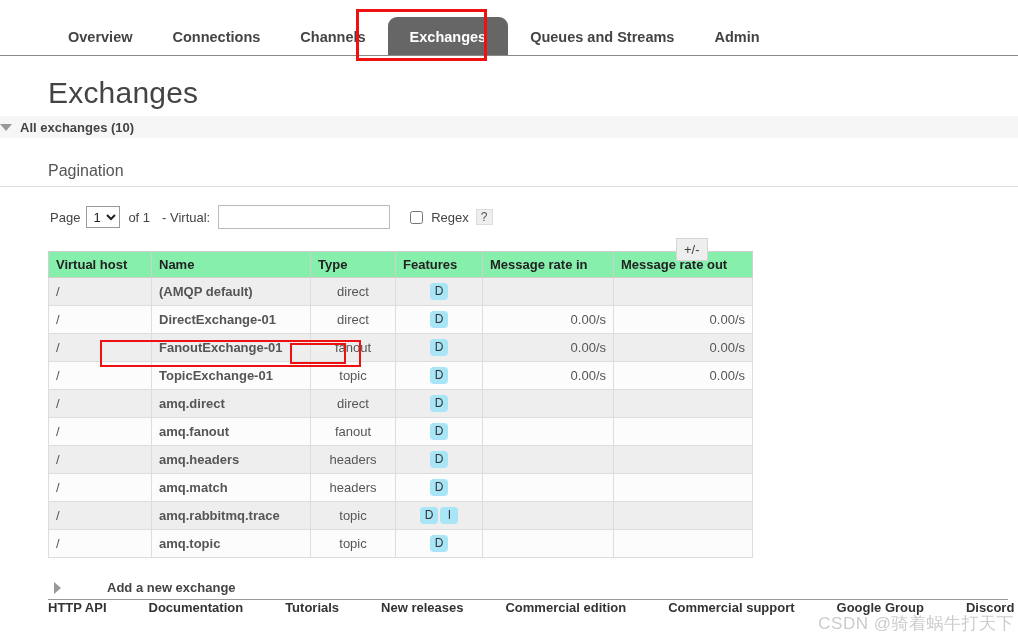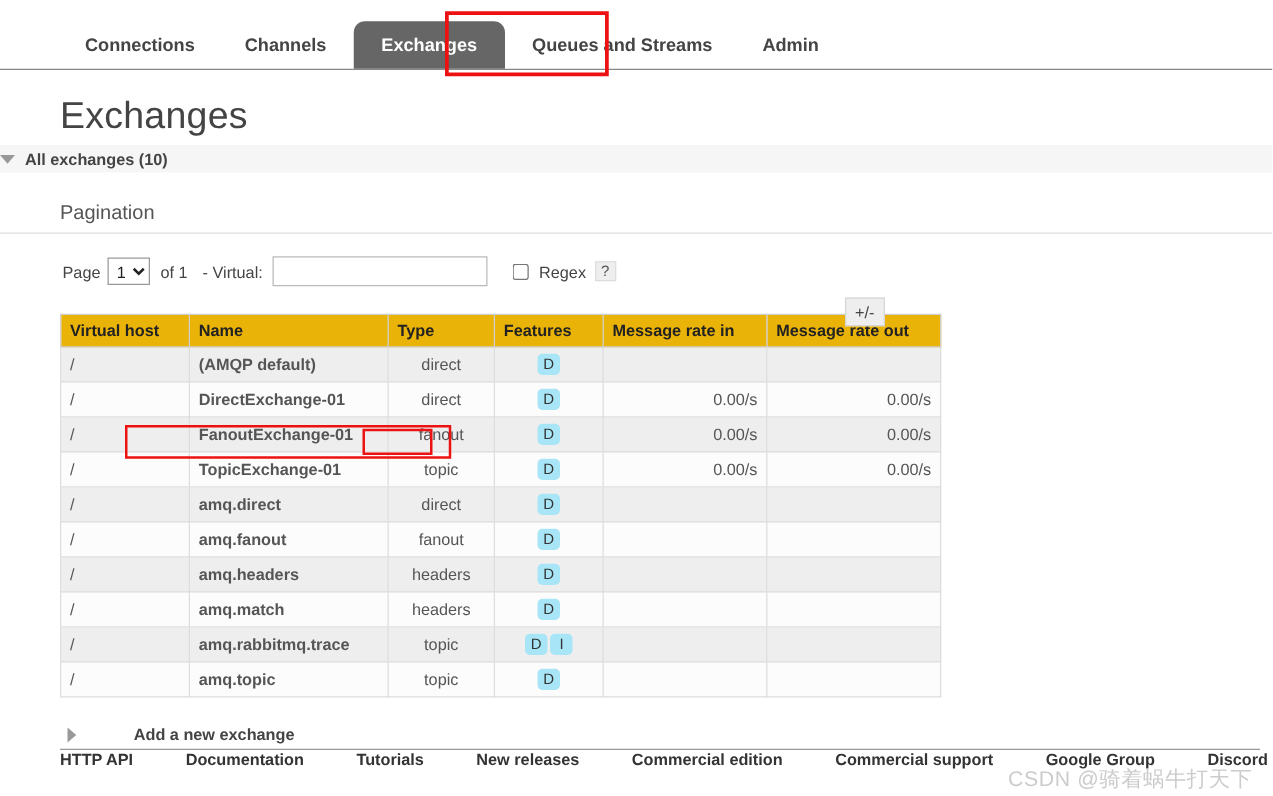--- a/index.html
+++ b/index.html
@@ -157,21 +157,21 @@
 
   
   #exchanges-table {
     margin: 22px 0 0 48px;
     border-collapse: collapse;
     font-size: 13px;
     width: 622px;
     table-layout: fixed;
   }
   #exchanges-table th {
-    background: #eab308;
+    background: #86efac;
     border: 1px solid #cfcfcf;
     font-size: 13px;
     font-weight: bold;
     color: #222222;
     text-align: left;
     padding: 5px 7px;
     white-space: nowrap;
   }
   #exchanges-table td {
     border: 1px solid #dddddd;
@@ -262,33 +262,34 @@
     font-weight: bold;
     color: #333333;
     margin-right: 42px;
     white-space: nowrap;
     cursor: pointer;
   }
   .footer-link:last-child { margin-right: 0; }
 
   #watermark {
     position: absolute;
-    right: 16px;
+    right: 4px;
     bottom: 2px;
     font-size: 17px;
     color: #cccccc;
     white-space: nowrap;
     letter-spacing: 0.5px;
   }
 </style>
 </head>
 <body>
 
 <div id="nav-wrap">
   <div id="main-nav">
+      <div class="nav-tab">Overview</div>
       <div class="nav-tab">Connections</div>
       <div class="nav-tab">Channels</div>
       <div class="nav-tab active">Exchanges</div>
       <div class="nav-tab">Queues and Streams</div>
       <div class="nav-tab">Admin</div>
     </div>
   <div id="anno-exchanges"></div>
 </div>
 
 <h1 id="page-title">Exchanges</h1>

